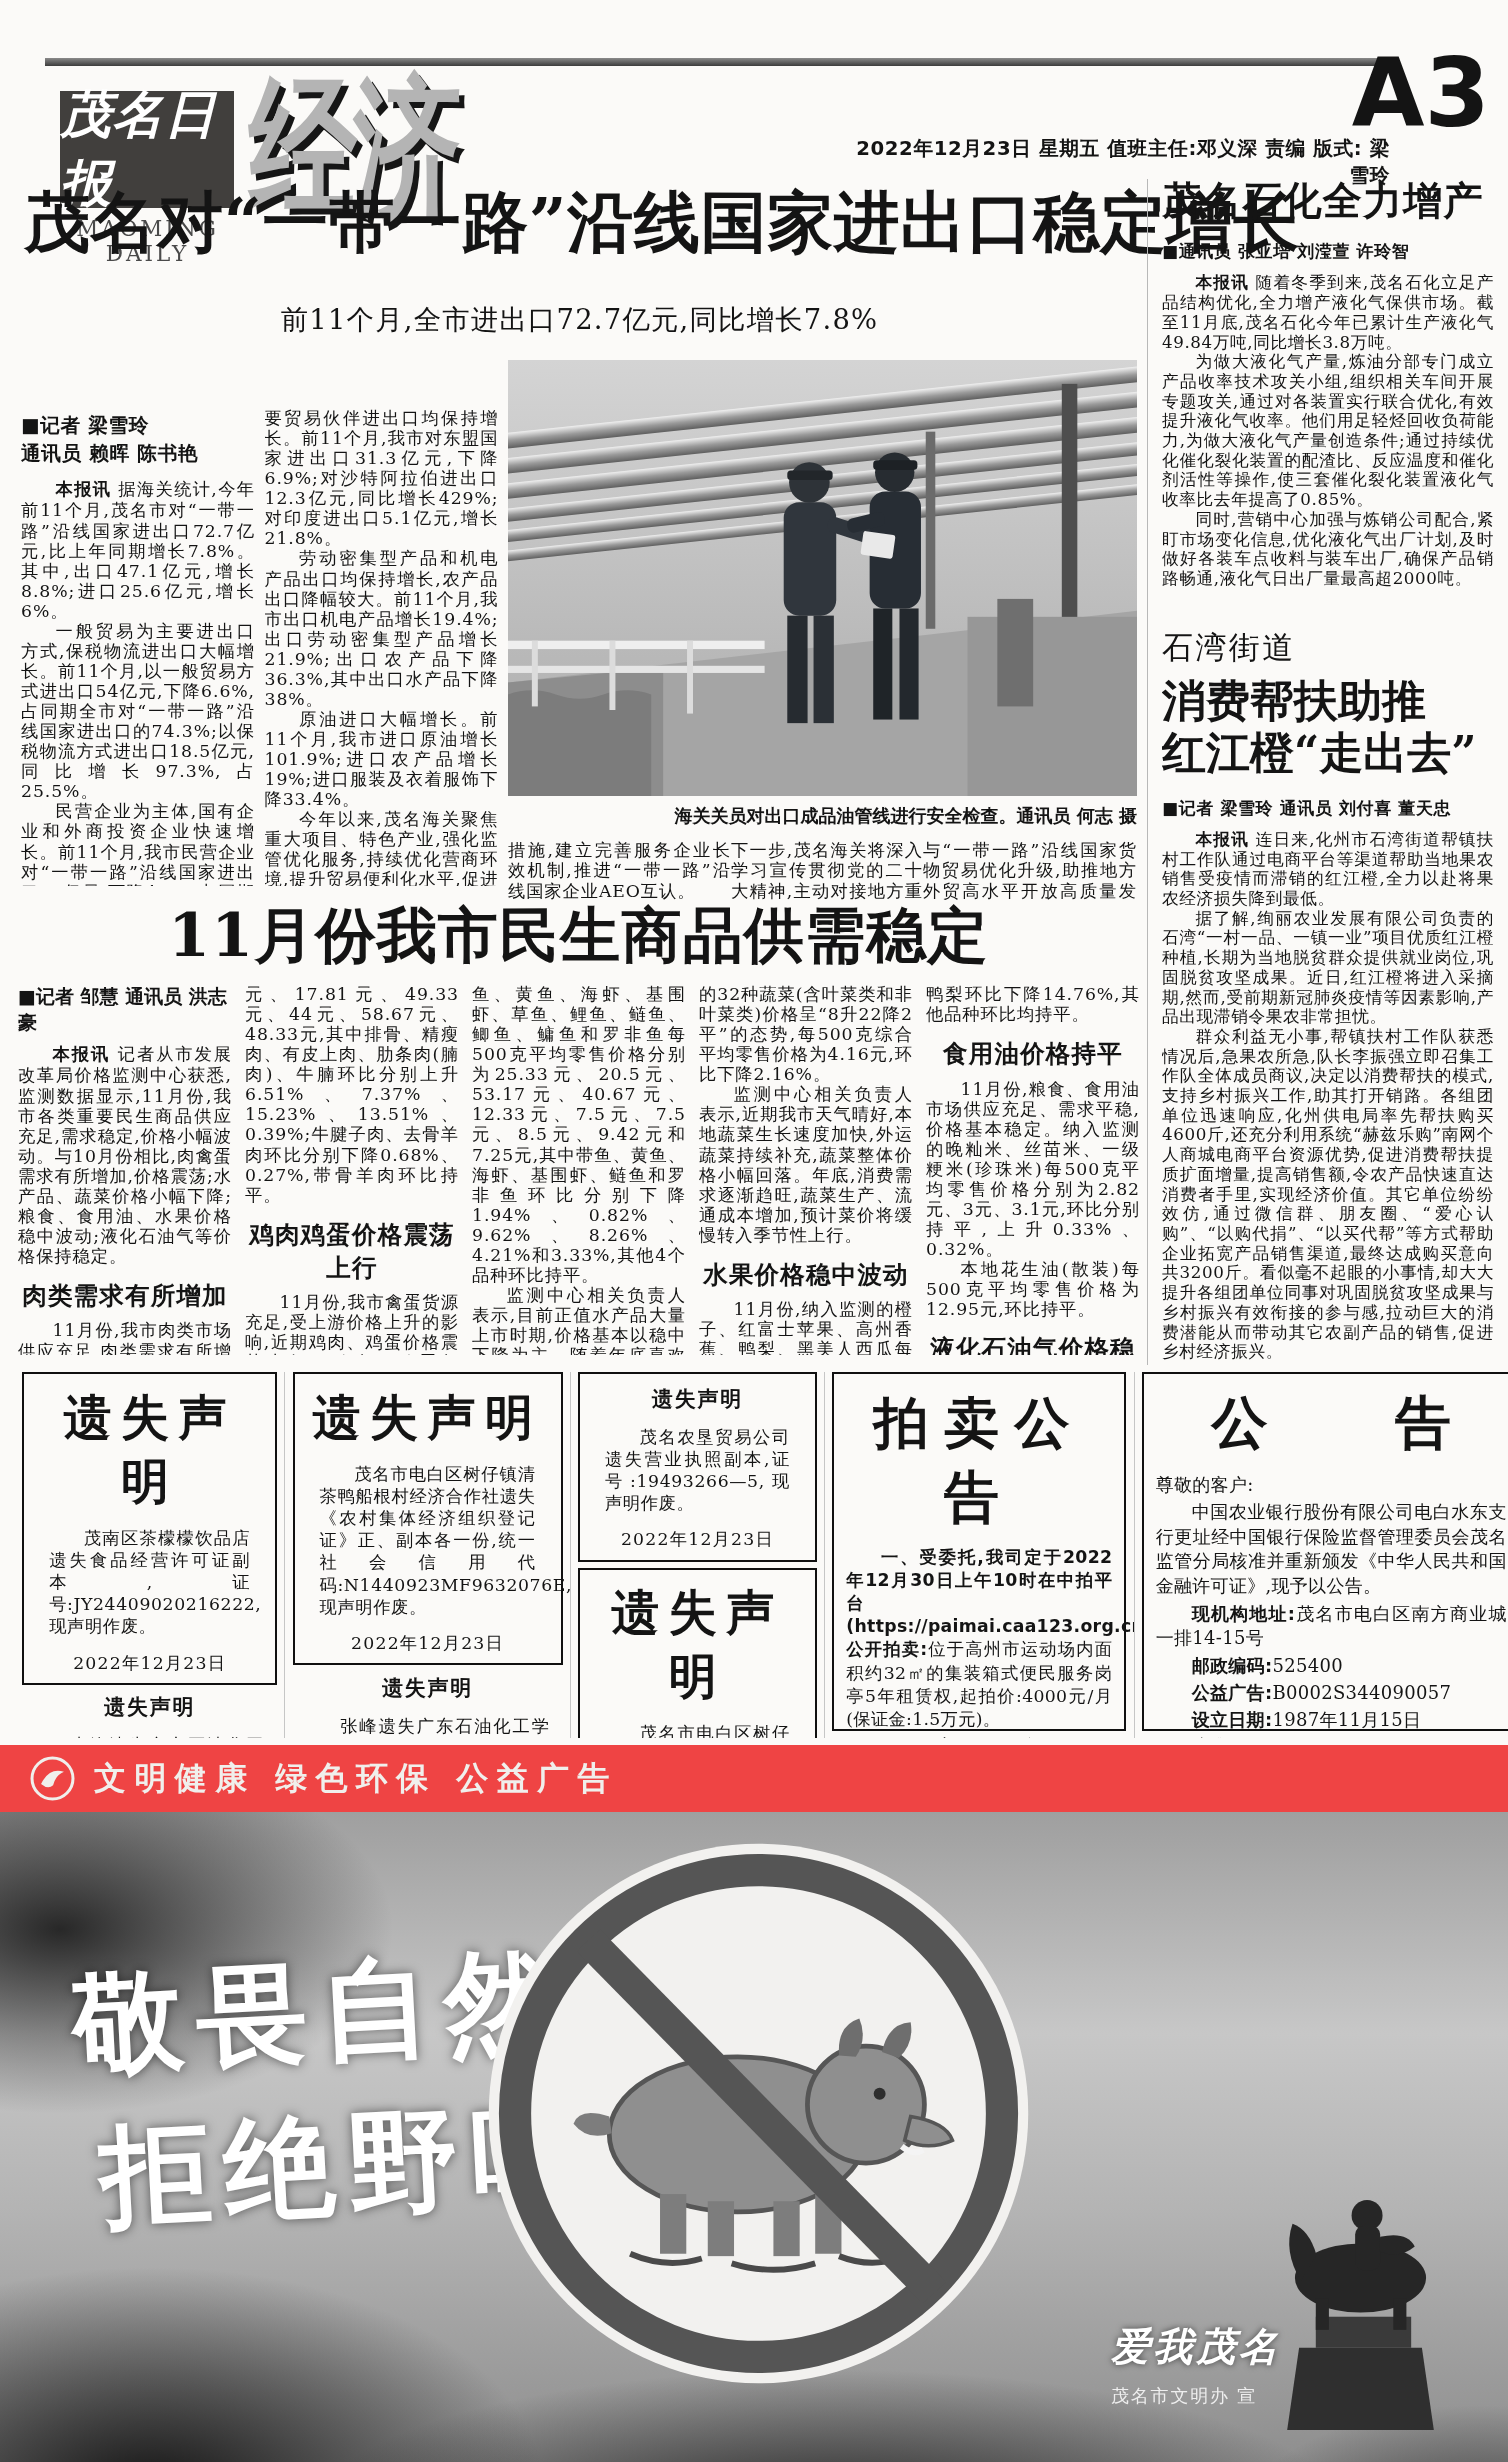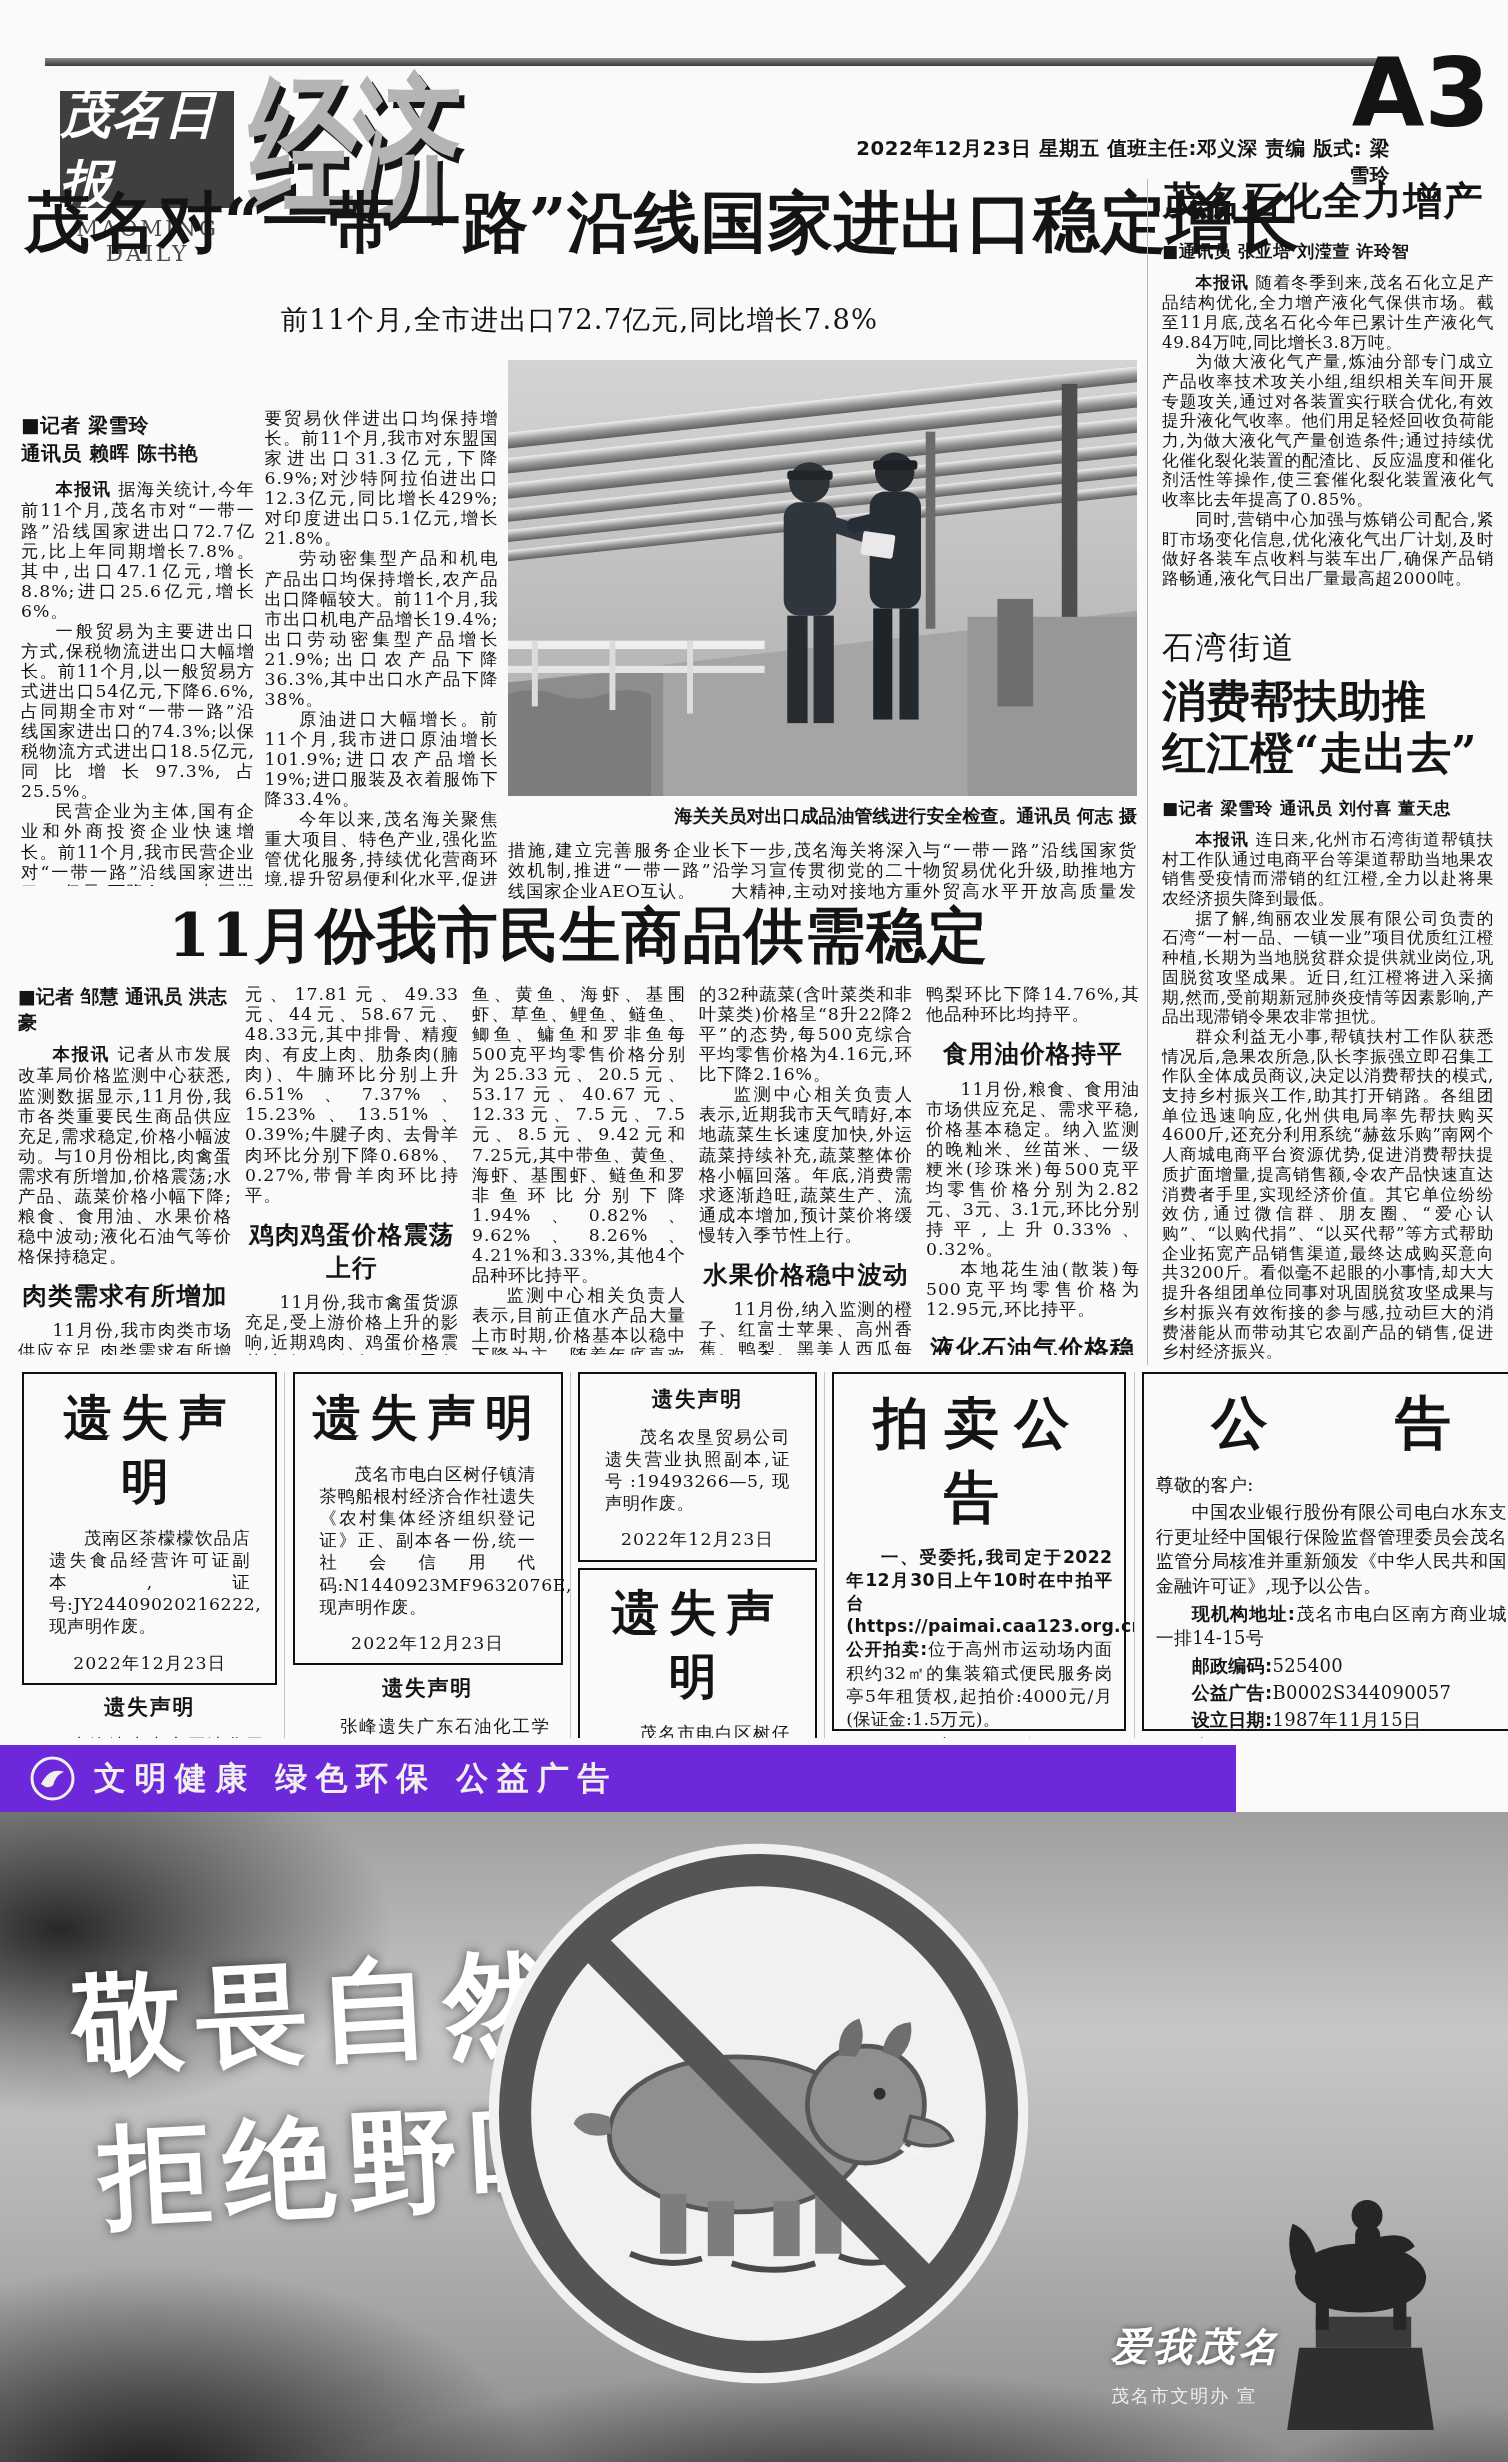--- a/index.html
+++ b/index.html
@@ -65,21 +65,21 @@
   .ad-date{font-size:17.3px;text-align:center;margin:4.8px 0 1.2px 0;letter-spacing:1.2px;}
   .auction-title{font-size:55px;font-weight:900;text-align:center;letter-spacing:15.5px;margin:3.6px 0 10.7px 0;}
   .auction p{font-size:17.3px;line-height:1.34;text-align:justify;text-indent:2em;margin:0 0 3.6px 0;letter-spacing:0.3px;}
   .auction b{font-family:"DejaVu Sans","Liberation Sans",sans-serif;}
   .notice-title{font-size:56px;font-weight:900;text-align:center;letter-spacing:54px;text-indent:54px;margin:2.4px 0 10.7px 0;}
   .notice p{font-size:18px;line-height:1.38;margin:0 0 2.4px 0;text-align:justify;letter-spacing:0.3px;}
   .notice .ind{text-indent:2em;}
   .notice b{font-family:"DejaVu Sans","Liberation Sans",sans-serif;}
   
   .psa{position:absolute;left:0;top:1745px;width:1508px;height:718px;overflow:hidden;}
-  .psa-band{position:absolute;left:0;top:0;width:1236px;height:67px;background:#6d28d9;
+  .psa-band{position:absolute;left:0;top:0;width:1508px;height:67px;background:#ef4444;
             display:flex;align-items:center;}
   .psa-band-text{color:#f0efec;font-size:32px;letter-spacing:8.4px;font-weight:700;margin-left:18px;}
   .psa-art{position:absolute;left:0;top:67px;width:1508px;height:651px;
       background:
         radial-gradient(ellipse 537px 298px at 4% 18%, rgba(20,20,20,.88), rgba(20,20,20,0) 62%),
         radial-gradient(ellipse 656px 370px at 10% 104%, rgba(15,15,15,.95), rgba(15,15,15,0) 60%),
         radial-gradient(ellipse 895px 251px at 55% 108%, rgba(25,25,25,.88), rgba(25,25,25,0) 58%),
         radial-gradient(ellipse 418px 227px at 98% 112%, rgba(35,35,35,.8), rgba(35,35,35,0) 60%),
         linear-gradient(180deg,#9f9f9f 0%,#c7c7c7 34%,#b3b3b3 62%,#8e8e8e 100%);}
   .slogan{position:absolute;color:#fff;font-weight:700;font-size:111px;letter-spacing:13px;

